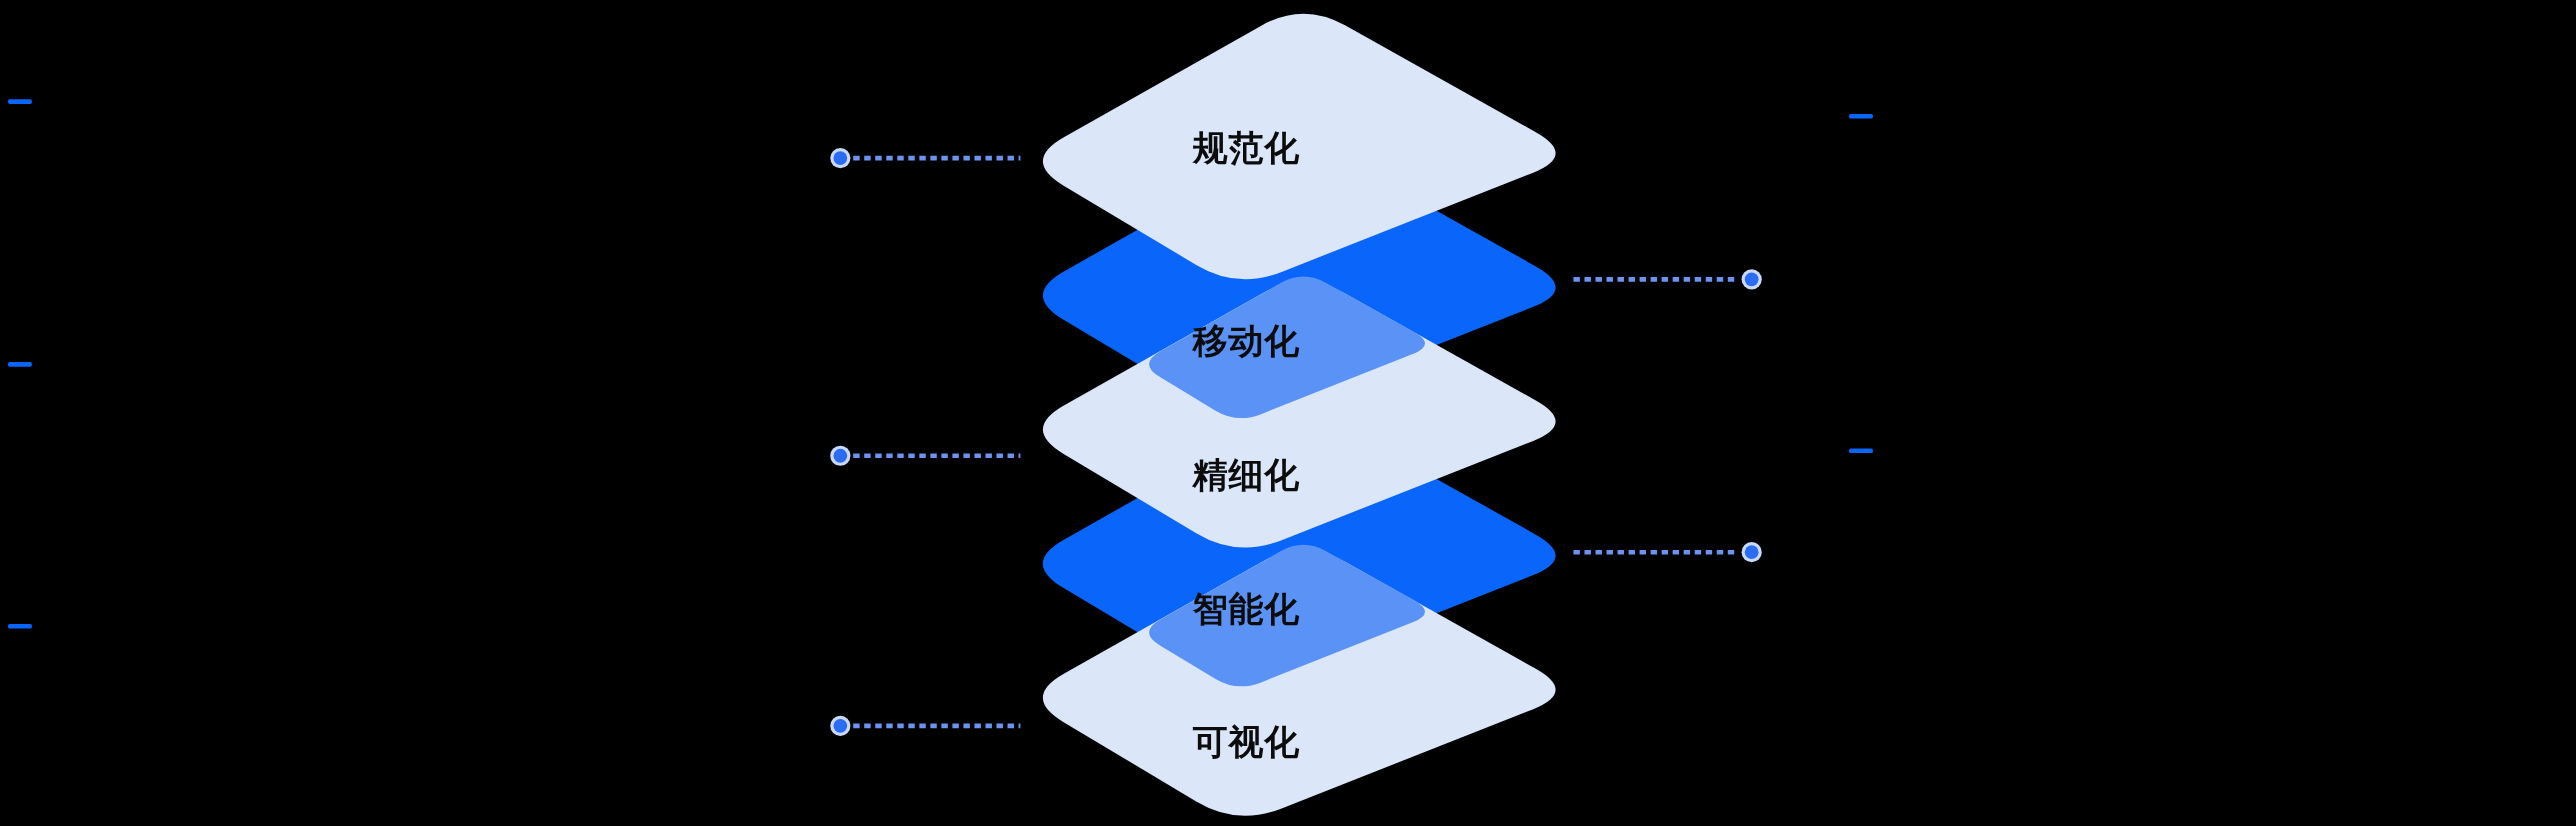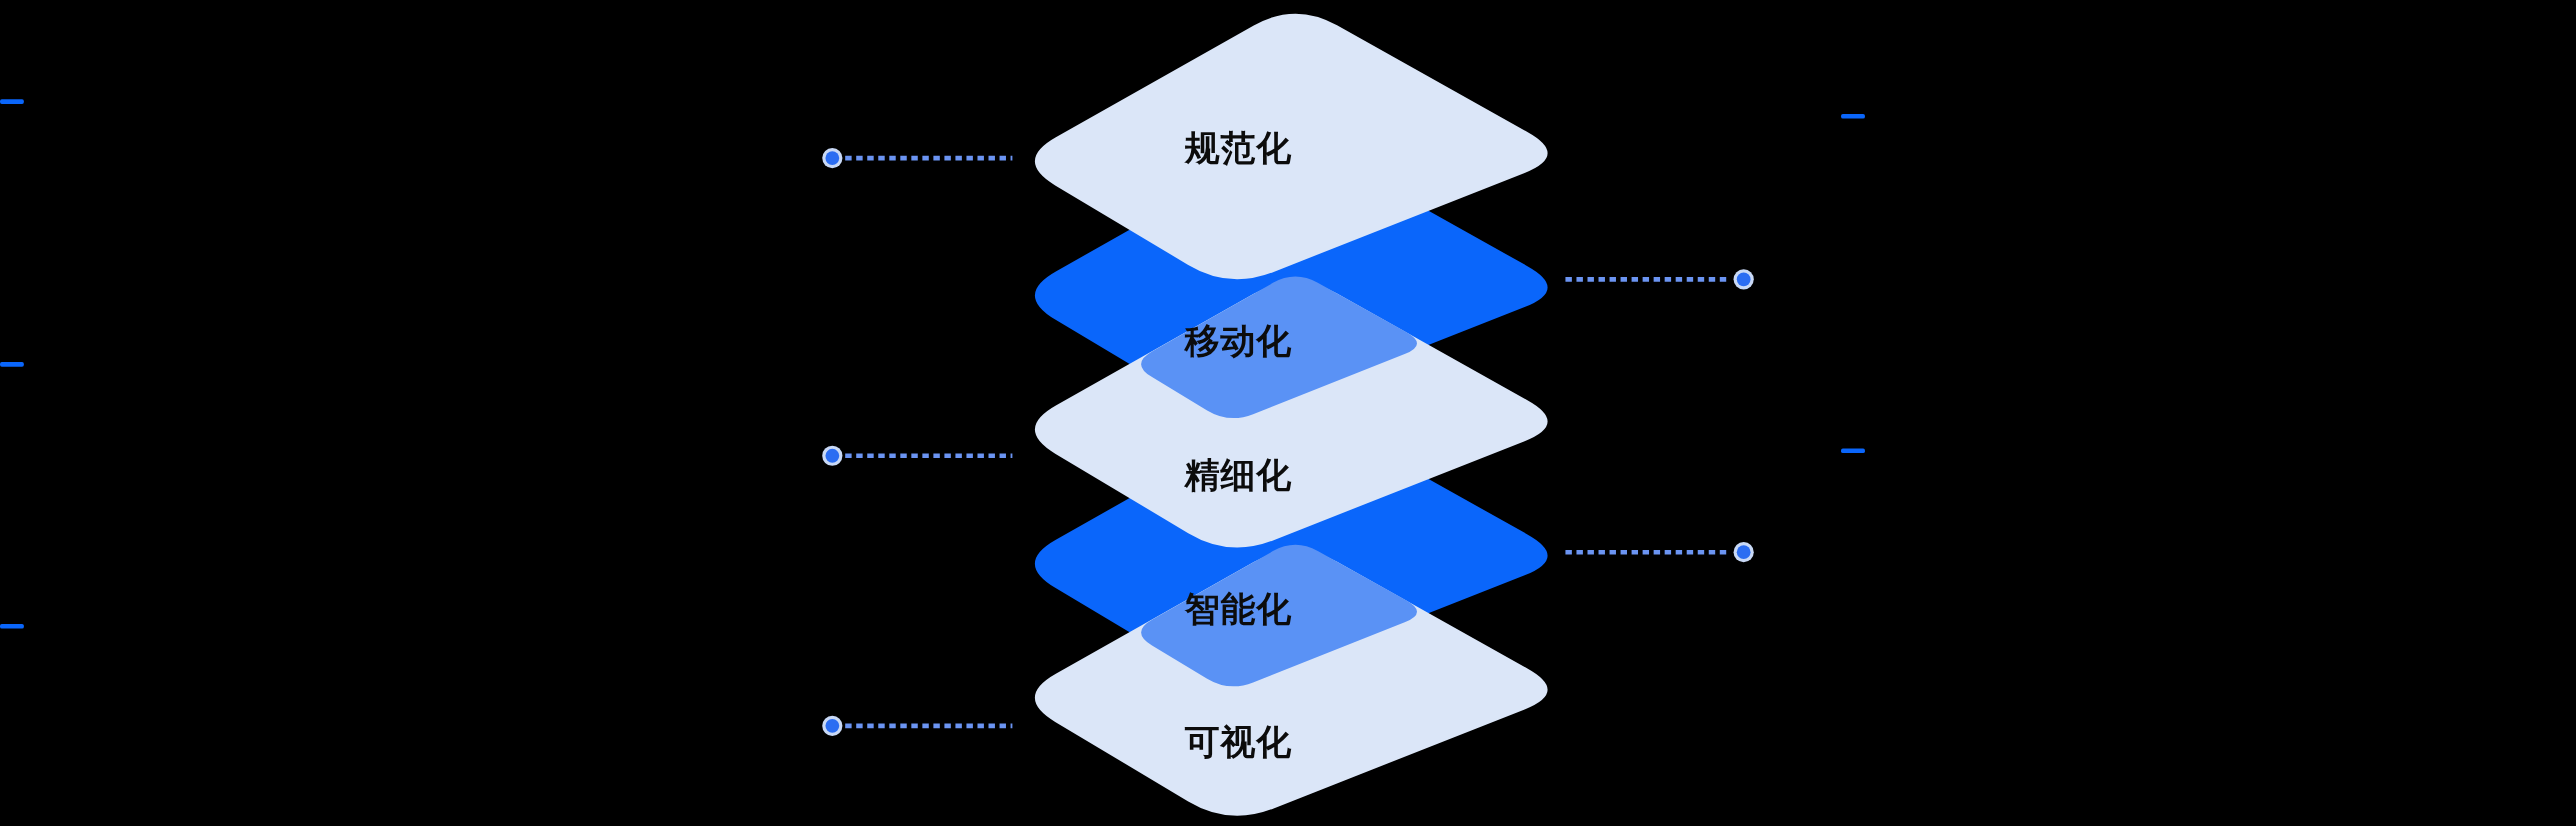--- a/index.html
+++ b/index.html
@@ -2,21 +2,21 @@
 <html style="font-size:14.7px"><head>
 <meta charset="utf-8">
 <style>
   html,body{
     margin:0;padding:0;
     width:2576px;height:827px;
     background:#000;
     overflow:hidden;
     font-family:"Liberation Sans", sans-serif;
   }
-  .stage{position:relative;width:2125px;height:827px;}
+  .stage{position:relative;width:2125px;height:827px;margin-left:8px;}
   svg{display:block;position:absolute;left:0;top:0;}
   text.layer-label{
     font-family:"Liberation Sans", sans-serif;
     font-size:38px;
     font-weight:600;
     text-anchor:middle;
     dominant-baseline:central;
     letter-spacing:1px;
   }
 </style>

